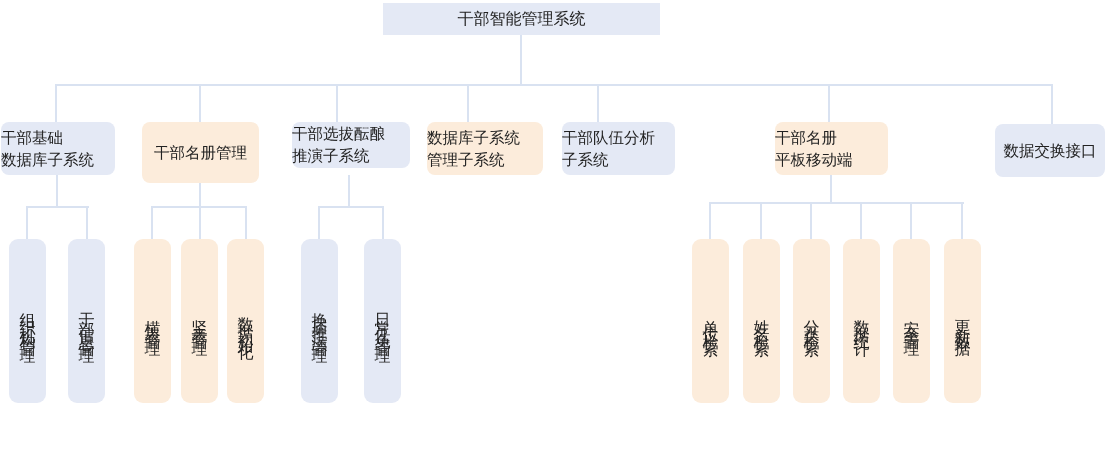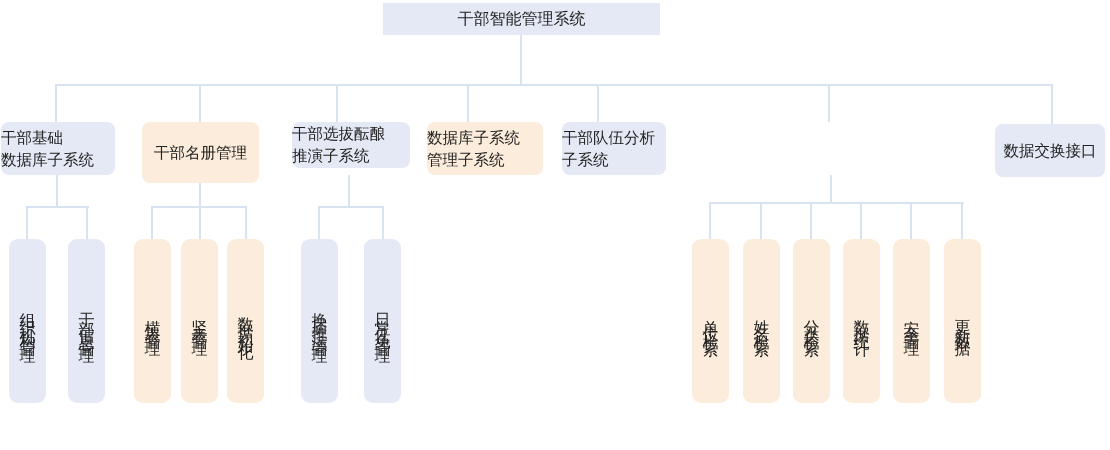--- a/index.html
+++ b/index.html
@@ -82,23 +82,27 @@
     <span>干部名册管理</span>
   </div>
   <div class="node blue multi" style="left:292px;top:122px;width:118px;height:46px">
     <span>干部选拔酝酿
 推演子系统</span>
   </div>
   <div class="node orange multi" style="left:427px;top:122px;width:116px;height:53px">
     <span>数据库子系统
 管理子系统</span>
   </div>
-  <div class="node blue multi" style="left:562px;top:122px;width:104px;height:53px">
+  <div class="node blue multi" style="left:562px;top:122px;width:113px;height:53px">
     <span>干部队伍分析
 子系统</span>
+  </div>
+  <div class="node orange multi" style="left:775px;top:122px;width:113px;height:53px">
+    <span>干部名册
+平板移动端</span>
   </div>
   <div class="node blue" style="left:995px;top:124px;width:110px;height:53px">
     <span>数据交换接口</span>
   </div>
 
   <div class="node blue leaf" style="left:9px;width:37px">
     <span>组织机构管理</span>
   </div>
   <div class="node blue leaf" style="left:68px;width:37px">
     <span>干部信息管理</span>

